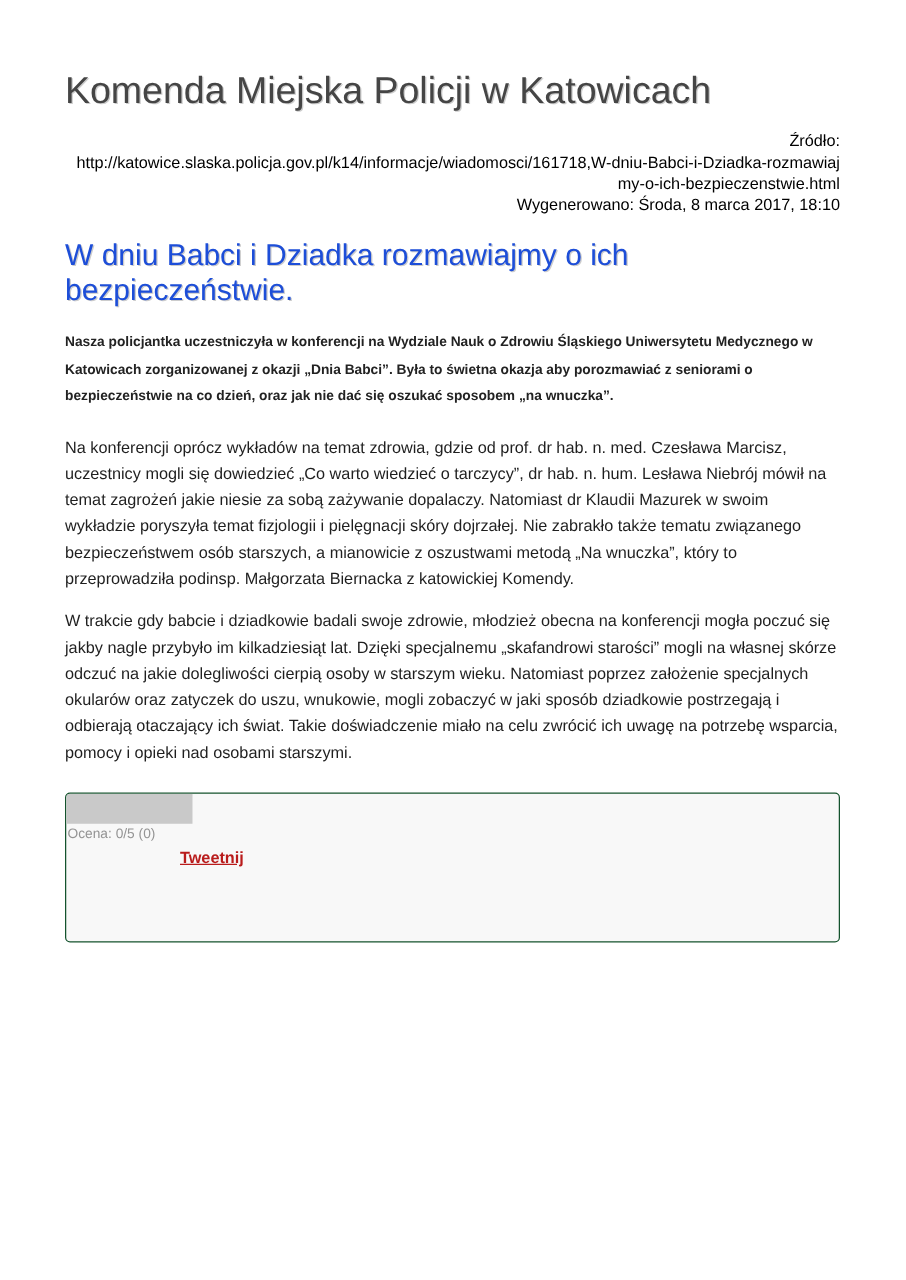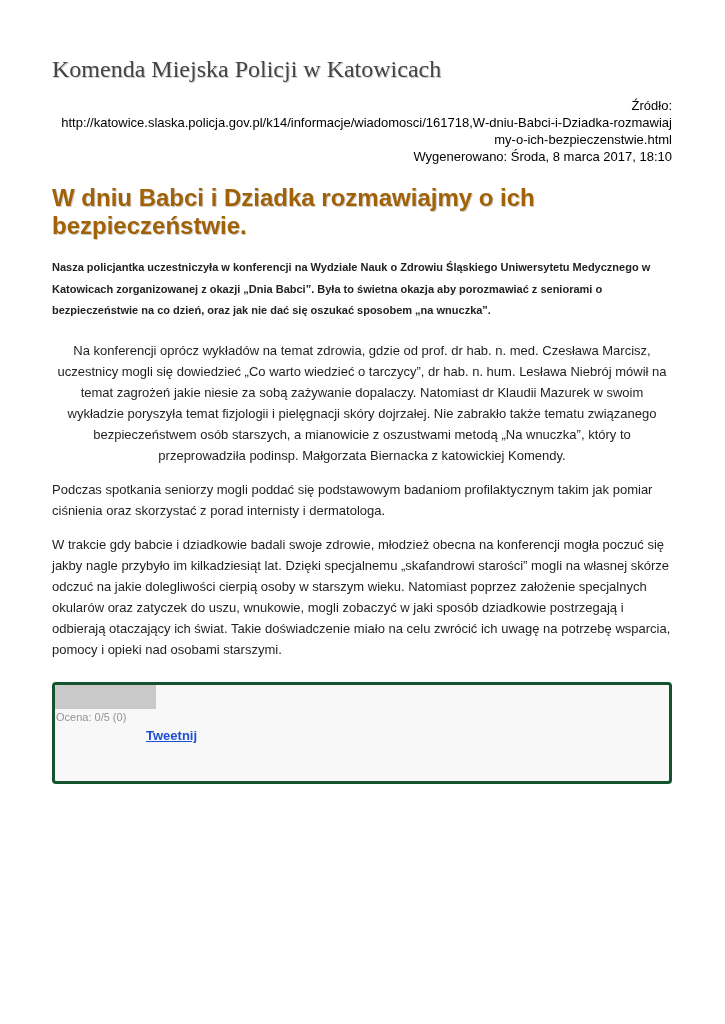--- a/index.html
+++ b/index.html
@@ -13,90 +13,88 @@
     font-family: "Liberation Sans", sans-serif;
     color: #1f1f1f;
     overflow: hidden;
   }
   .content {
     margin-left: 52px;
     width: 620px;
   }
   .page-title {
     margin: 56px 0 0 0;
-    font-size: 24px;
+    font-size: 30px;
     font-weight: 400;
     line-height: 1.15;
     color: #454545;
     text-shadow: 1px 1px 0 #cccccc;
-    font-family: Liberation Serif, serif;
   }
   .meta {
     margin-top: 13px;
     font-size: 13px;
     line-height: 17px;
     color: #000000;
     text-align: right;
   }
   .meta .url {
     word-break: break-all;
   }
   .article-title {
     margin: 19px 0 0 0;
     font-size: 24px;
-    font-weight: 700;
+    font-weight: 400;
     line-height: 1.2;
-    color: #a16207;
+    color: #1d4ed8;
     text-shadow: 1px 1px 0 #cccccc;
   }
   .lead {
     margin: 16px 0 0 0;
     font-size: 11px;
     font-weight: 700;
     line-height: 21.5px;
     color: #222222;
   }
   p.body {
     margin: 13px 0 0 0;
     font-size: 13px;
     line-height: 21px;
     color: #1f1f1f;
   }
   p.body.first {
     margin-top: 18px;
-    text-align: center;
   }
   .rate-box {
     box-sizing: border-box;
     margin-top: 22px;
     width: 620px;
-    height: 102px;
+    height: 120px;
     background: #f8f8f8;
-    border: 3px solid #14532d;
+    border: 1px solid #14532d;
     border-radius: 4px;
     overflow: hidden;
   }
   .rate-placeholder {
     width: 101px;
     height: 24px;
     background: #c9c9c9;
     border-top-left-radius: 3px;
   }
   .rate-label {
     margin: 2px 0 0 1px;
     font-size: 11px;
     line-height: 13px;
     color: #949494;
   }
   .tweet-link {
     display: inline-block;
     margin: 4px 0 0 91px;
     font-size: 13px;
     font-weight: 700;
-    color: #1d4ed8;
+    color: #b91c1c;
     text-decoration: underline;
     cursor: pointer;
   }
 </style>
 </head>
 <body>
 
 <div class="content">
 
   <h2 class="page-title">Komenda Miejska Policji w Katowicach</h2>
@@ -106,21 +104,20 @@
     <div class="url">http://katowice.slaska.policja.gov.pl/k14/informacje/wiadomosci/161718,W-dniu-Babci-i-Dziadka-rozmawiajmy-o-ich-bezpieczenstwie.html</div>
     <div>Wygenerowano: Środa, 8 marca 2017, 18:10</div>
   </div>
 
   <h1 class="article-title">W dniu Babci i Dziadka rozmawiajmy o ich bezpieczeństwie.</h1>
 
   <p class="lead">Nasza policjantka uczestniczyła w konferencji na Wydziale Nauk o Zdrowiu Śląskiego Uniwersytetu Medycznego w Katowicach zorganizowanej z okazji „Dnia Babci”. Była to świetna okazja aby porozmawiać z seniorami o bezpieczeństwie na co dzień, oraz jak nie dać się oszukać sposobem „na wnuczka”.</p>
 
   <p class="body first">Na konferencji oprócz wykładów na temat zdrowia, gdzie od prof. dr hab. n. med. Czesława Marcisz, uczestnicy mogli się dowiedzieć „Co warto wiedzieć o tarczycy”, dr hab. n. hum. Lesława Niebrój mówił  na temat zagrożeń jakie niesie za sobą zażywanie dopalaczy. Natomiast dr Klaudii Mazurek w swoim wykładzie poryszyła temat fizjologii i pielęgnacji skóry dojrzałej. Nie zabrakło także tematu związanego bezpieczeństwem osób starszych, a mianowicie z oszustwami metodą „Na wnuczka”, który to przeprowadziła podinsp. Małgorzata Biernacka z katowickiej Komendy.</p>
 
-  <p class="body">Podczas spotkania seniorzy mogli poddać się podstawowym badaniom profilaktycznym takim jak pomiar ciśnienia oraz skorzystać z porad internisty i dermatologa.</p>
 
   <p class="body">W trakcie gdy babcie i dziadkowie badali swoje zdrowie, młodzież obecna na konferencji mogła poczuć się jakby nagle przybyło im kilkadziesiąt lat. Dzięki specjalnemu „skafandrowi starości” mogli na własnej skórze odczuć na jakie dolegliwości cierpią osoby w starszym wieku. Natomiast poprzez założenie specjalnych okularów oraz zatyczek do uszu, wnukowie, mogli zobaczyć w jaki sposób dziadkowie postrzegają i odbierają otaczający ich świat. Takie doświadczenie miało na celu  zwrócić ich uwagę na potrzebę wsparcia, pomocy i opieki nad osobami starszymi.</p>
 
 
   <div class="rate-box">
     <div class="rate-placeholder"></div>
     <div class="rate-label">Ocena: 0/5 (0)</div>
     <a class="tweet-link">Tweetnij</a>
   </div>
 

